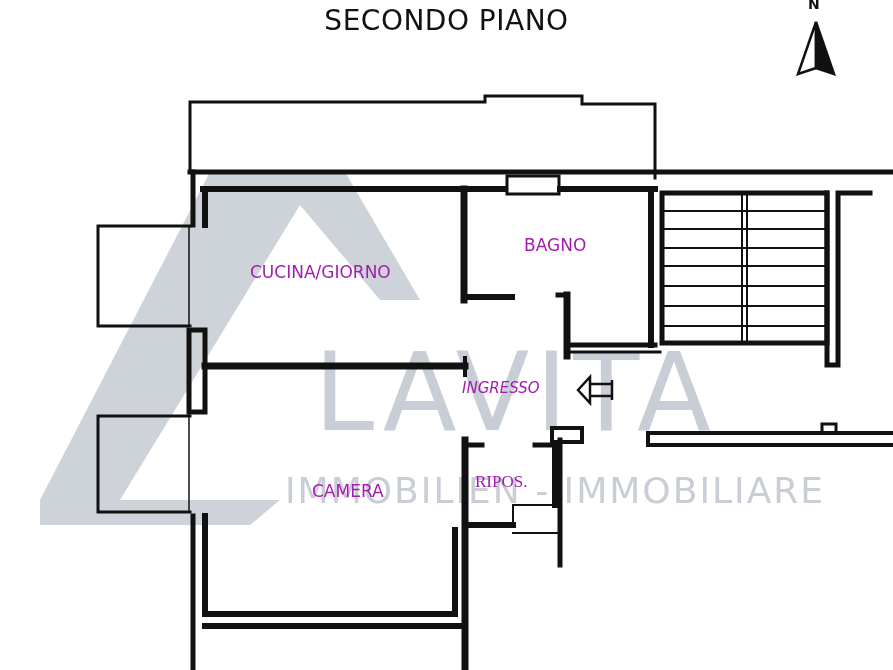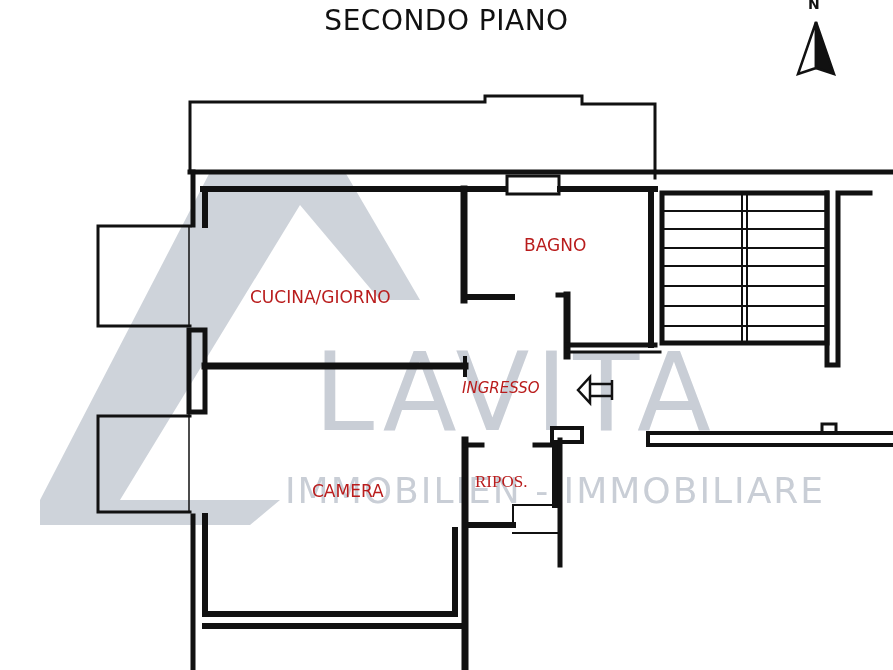--- a/index.html
+++ b/index.html
@@ -1,21 +1,21 @@
 <!DOCTYPE html>
 <html><head>
 <meta charset="utf-8">
 <style>
   html, body { margin:0; padding:0; background:#ffffff; }
   body { width:893px; height:670px; position:relative; overflow:hidden; font-family:"DejaVu Sans", sans-serif; }
   .title { position:absolute; left:0; width:893px; top:4px; text-align:center; font-size:28px; color:#111; letter-spacing:0.5px; }
   .north { position:absolute; left:794px; top:0; width:48px; height:80px; }
   .north .n { position:absolute; left:14px; top:-4px; font-size:14px; font-weight:bold; color:#111; }
   svg.plan { position:absolute; left:0; top:0; }
-  .room { position:absolute; font-size:17px; color:#b91c1c; white-space:nowrap; }
+  .room { position:absolute; font-size:17px; color:#a21caf; white-space:nowrap; }
   .wm { position:absolute; color:#c9ced6; white-space:nowrap; }
 </style>
 </head>
 <body>
 
 <svg class="plan" width="893" height="670">
 
   <polygon points="210,172 345,172 420,300 380,300 300,205 120,500 280,500 250,525 40,525 40,500" fill="#c9ced6" opacity="0.9"></polygon>
 </svg>
 <div class="wm" style="left:282px; top:330px; font-size:108px; letter-spacing:6px;margin-left:32px;">LAVITA</div>
@@ -103,17 +103,17 @@
 <div class="title">SECONDO PIANO</div>
 
 <div class="north">
   <span class="n">N</span>
   <svg width="48" height="80" style="position:absolute;left:0;top:0;">
     <polygon points="22,22 4,74 22,68" fill="#fff" stroke="#111" stroke-width="2.5"></polygon>
     <polygon points="22,22 40,74 22,68" fill="#111" stroke="#111" stroke-width="2.5"></polygon>
   </svg>
 </div>
 
-<div class="room" style="left:250px; top:262px;margin-top:25px;">CUCINA/GIORNO</div>
+<div class="room" style="left:250px; top:262px;">CUCINA/GIORNO</div>
 <div class="room" style="left:524px; top:235px;">BAGNO</div>
 <div class="room" style="left:462px; top:379px; font-size:15px;font-style:italic;">INGRESSO</div>
 <div class="room" style="left:290px; top:481px;margin-left:22px;">CAMERA</div>
 <div class="room" style="left:475px; top:472px;font-family:Liberation Serif, serif;">RIPOS.</div>
 
 </body></html>

